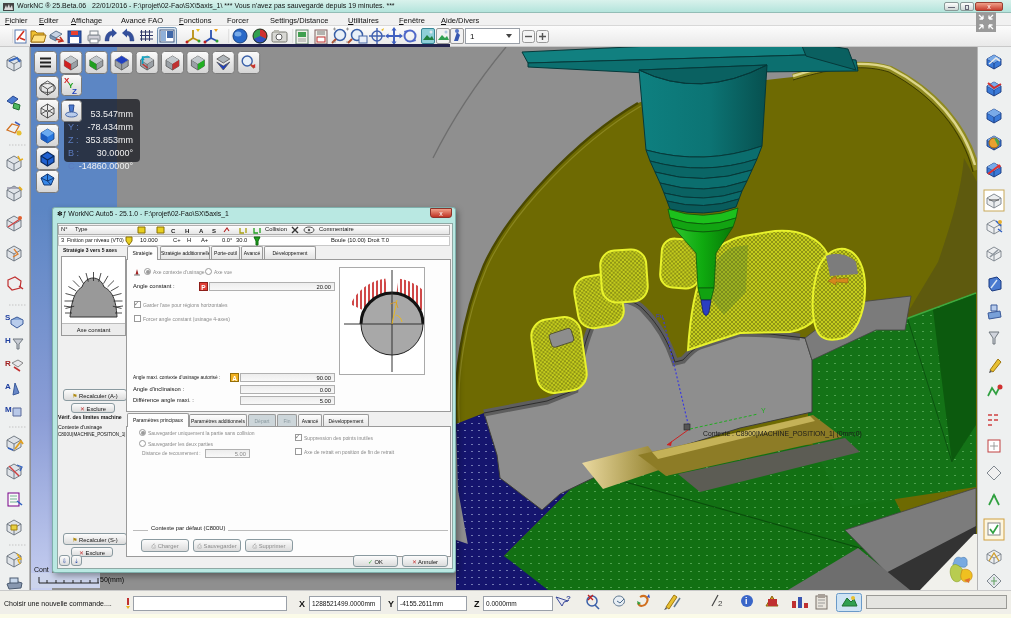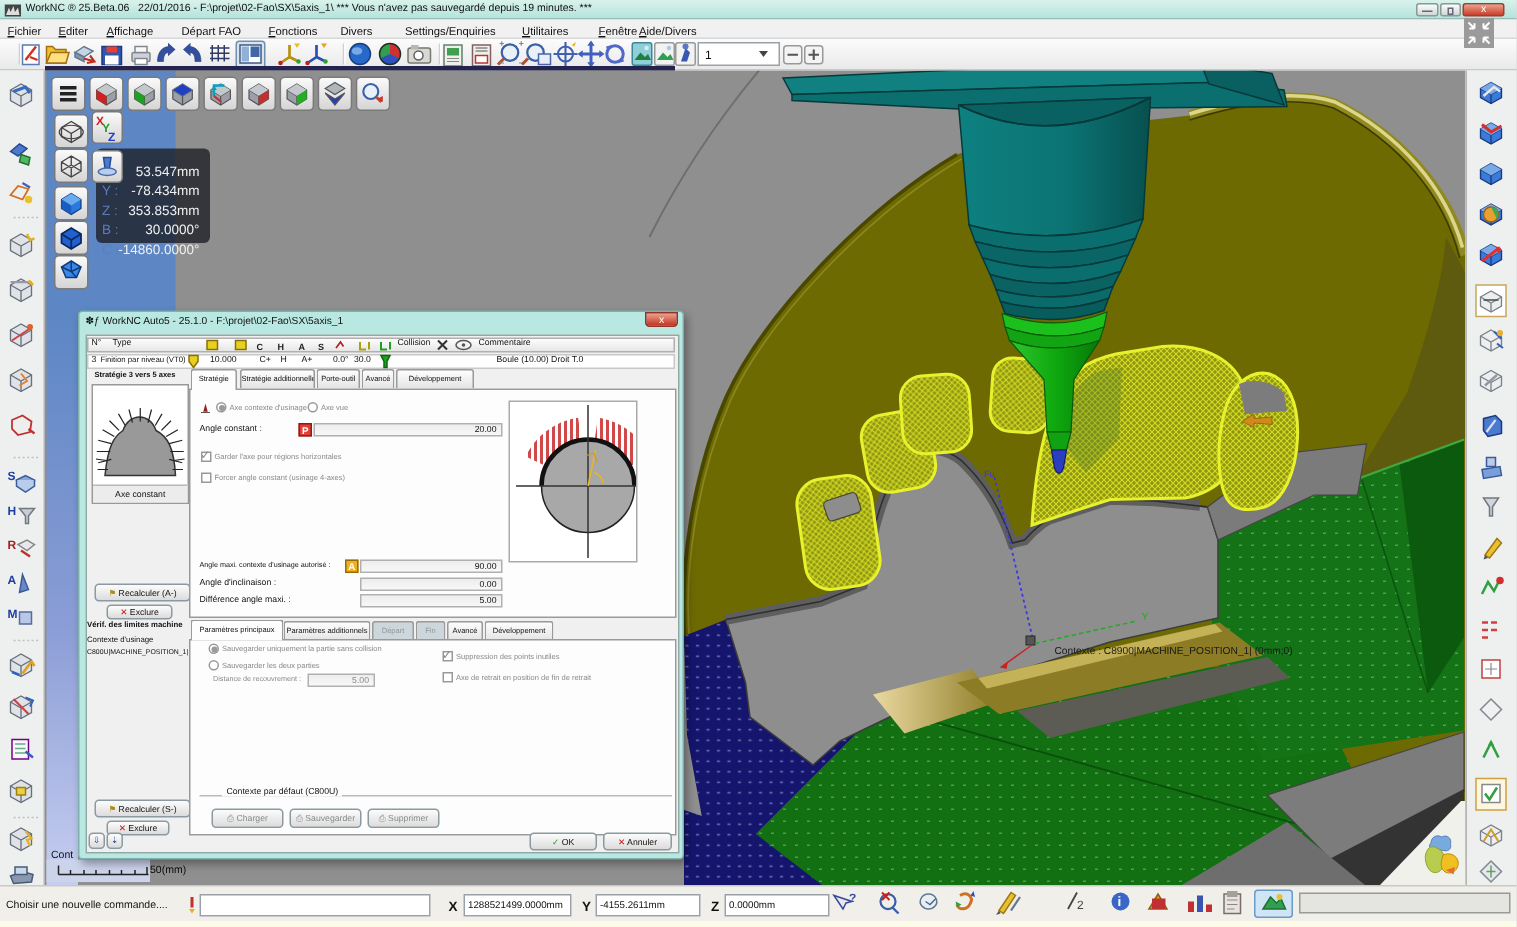--- a/index.html
+++ b/index.html
@@ -205,27 +205,27 @@
       </div>
     <div class="winbtn abs" style="left:960px;width:14px">
         <div style="margin:2px 4px 0;height:5px;border:1px solid #667"></div>
       </div>
     <div class="winbtn abs" id="closebtn" style="left:975px;width:28px;color:#fff;font-size:7px;text-align:center;line-height:8px">x</div>
   </div>
   <div id="menubar" class="abs">
     <span class="mi" style="left:5px"><u>F</u>ichier</span>
     <span class="mi" style="left:39px"><u>E</u>diter</span>
     <span class="mi" style="left:71px"><u>A</u>ffichage</span>
-    <span class="mi" style="left:121px">Départ FAO</span>
+    <span class="mi" style="left:121px">Avancé FAO</span>
     <span class="mi" style="left:179px"><u>F</u>onctions</span>
-    <span class="mi" style="left:227px">Divers</span>
-    <span class="mi" style="left:270px">Settings/Enquiries</span>
+    <span class="mi" style="left:227px">Forcer</span>
+    <span class="mi" style="left:270px">Settings/Distance</span>
     <span class="mi" style="left:348px"><u>U</u>tilitaires</span>
     <span class="mi" style="left:399px"><u>F</u>enêtre</span>
-    <span class="mi" style="left:426px"><u>A</u>ide/Divers</span>
+    <span class="mi" style="left:441px"><u>A</u>ide/Divers</span>
   </div>
   <div id="toolbar" class="abs"><svg width="1011" height="20" viewBox="0 0 1011 20" id="tbsvg">
     <g>
       <path d="M13 3 L13 17 M229 3 L229 17 M293 3 L293 17" stroke="#cfcfcf" stroke-width="1"></path>
       <path d="M14 3 L14 17 M230 3 L230 17 M294 3 L294 17" stroke="#fff" stroke-width="1"></path>
 
       <rect x="15" y="4" width="11" height="13" fill="#fff" stroke="#5a7ab0"></rect>
       <path d="M17 14 L24 5 M20 12 L25 14" stroke="#d03020" stroke-width="1.6" fill="none"></path>
 
       <path d="M31 8 L31 16 L44 16 L44 7 L37 7 L35 5 L31 5 Z" fill="#f0c030" stroke="#a07010"></path>

